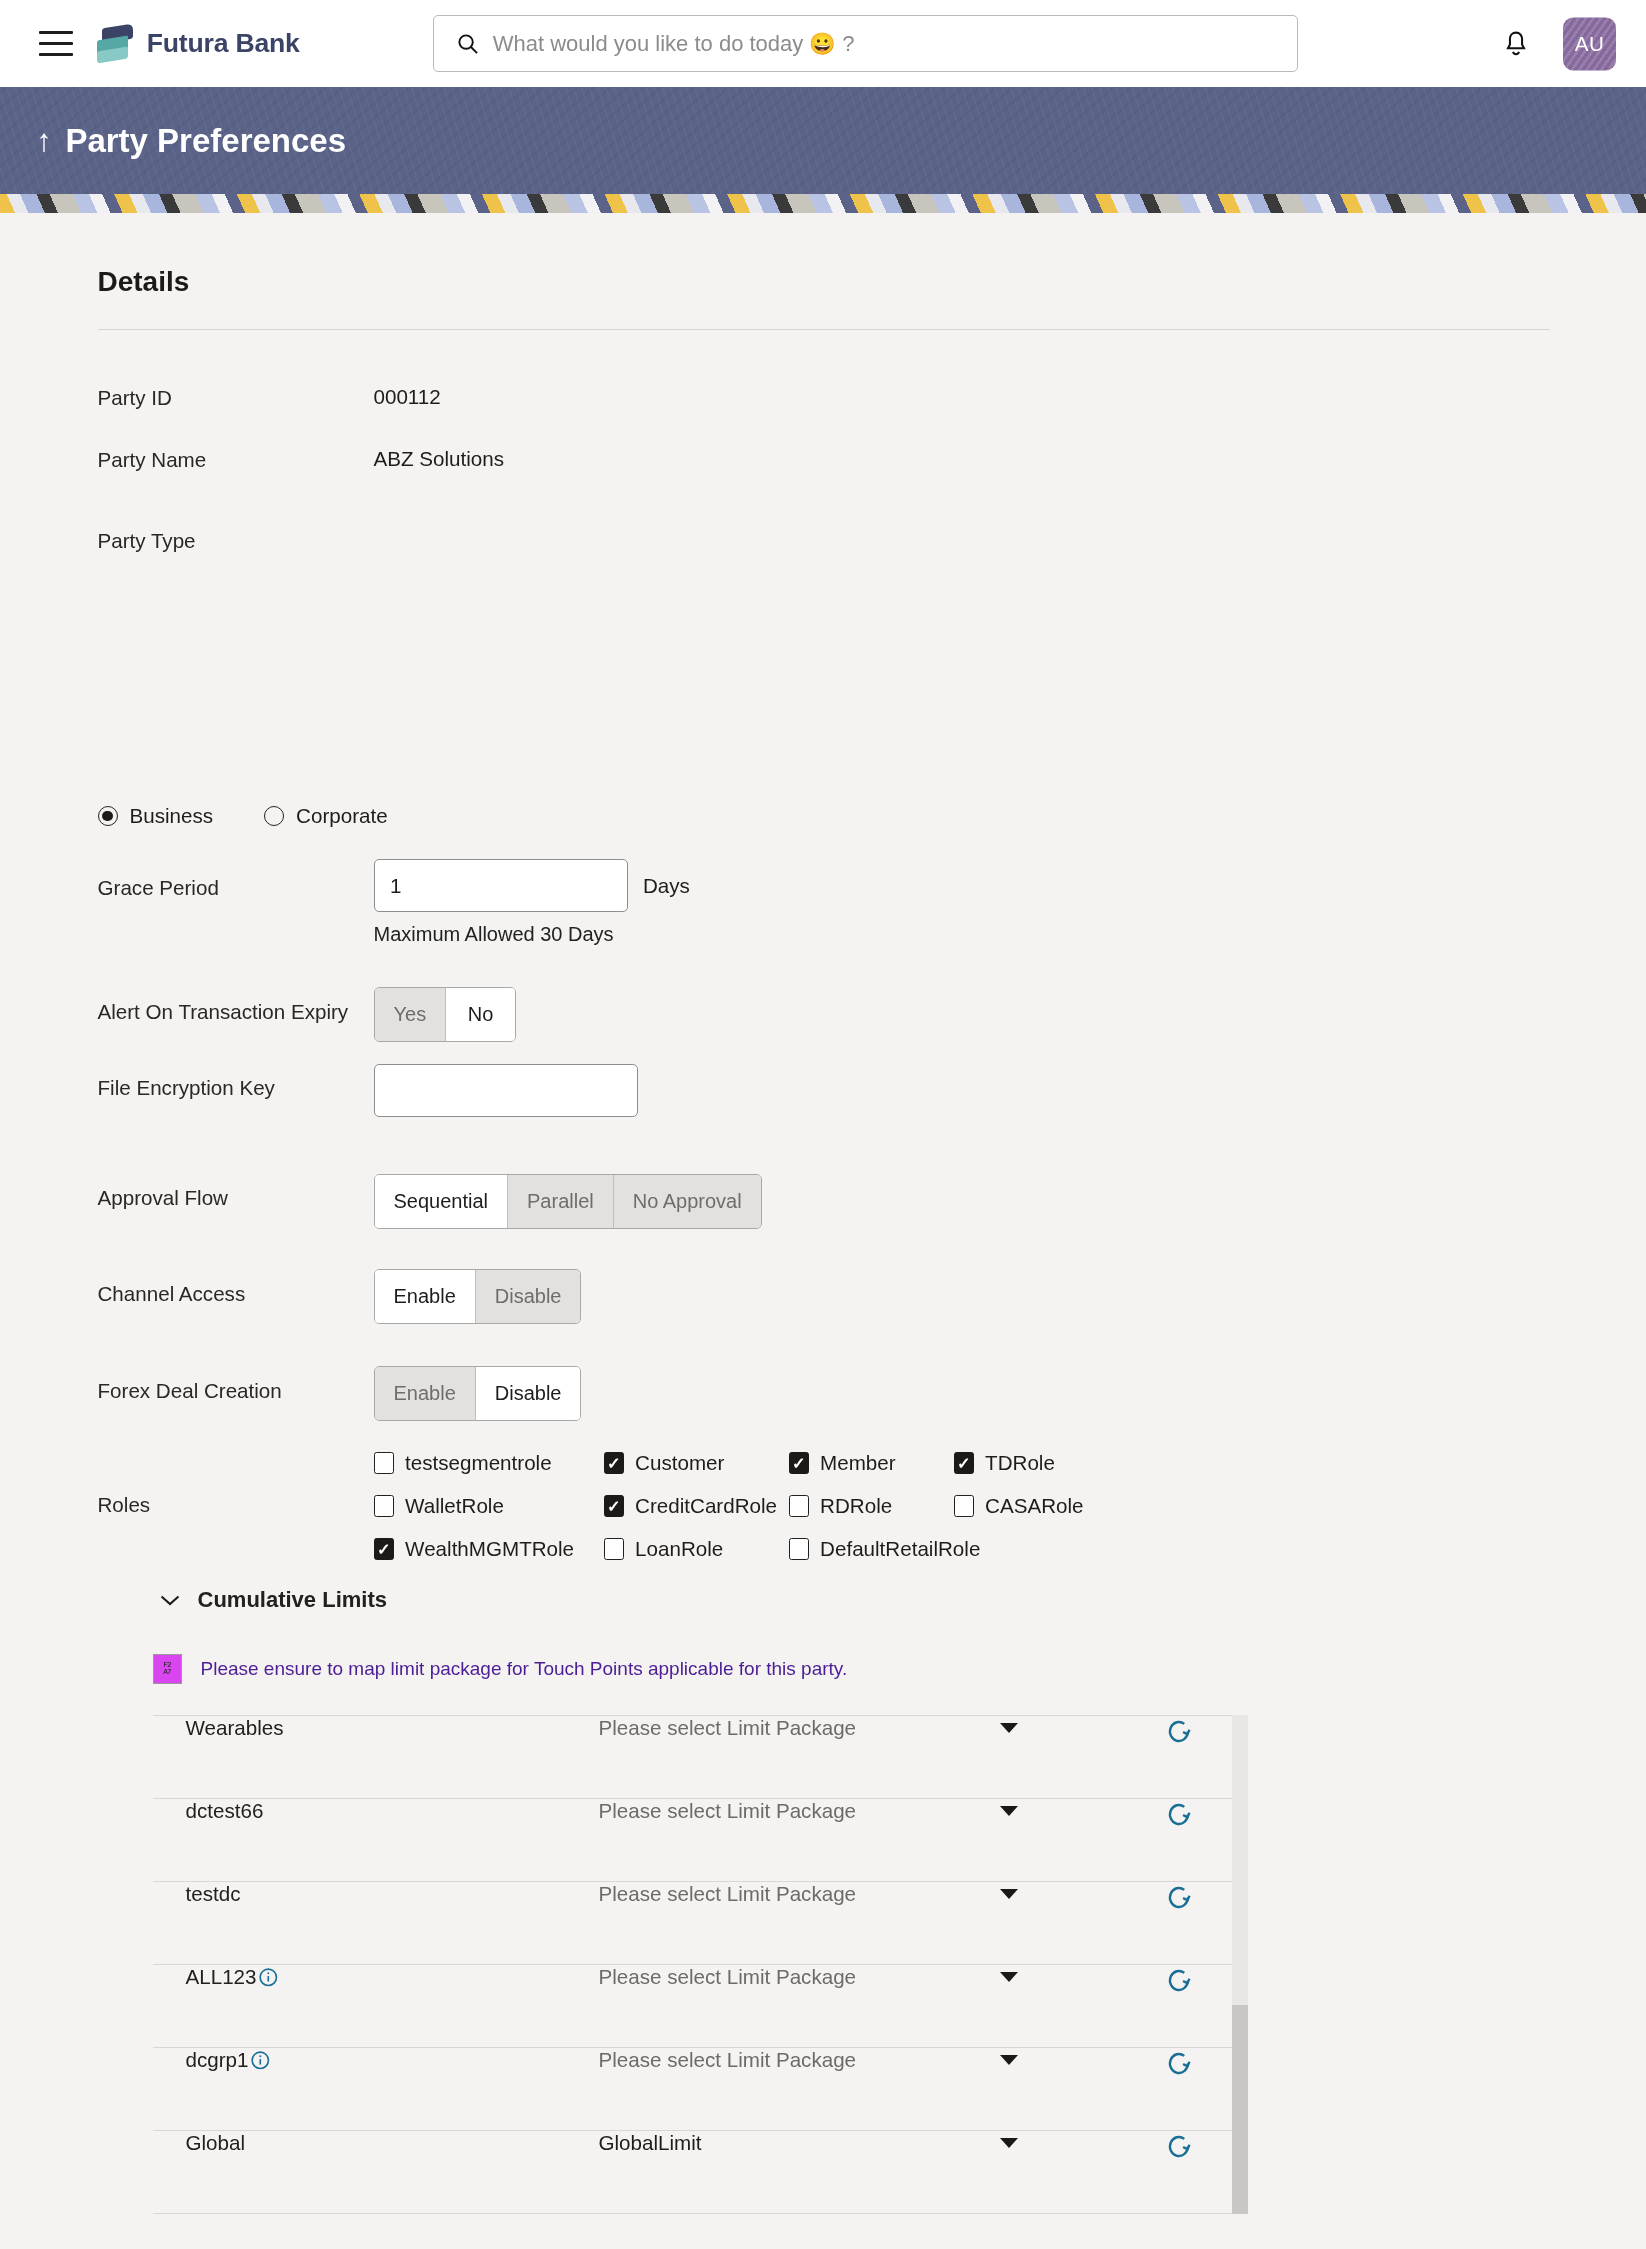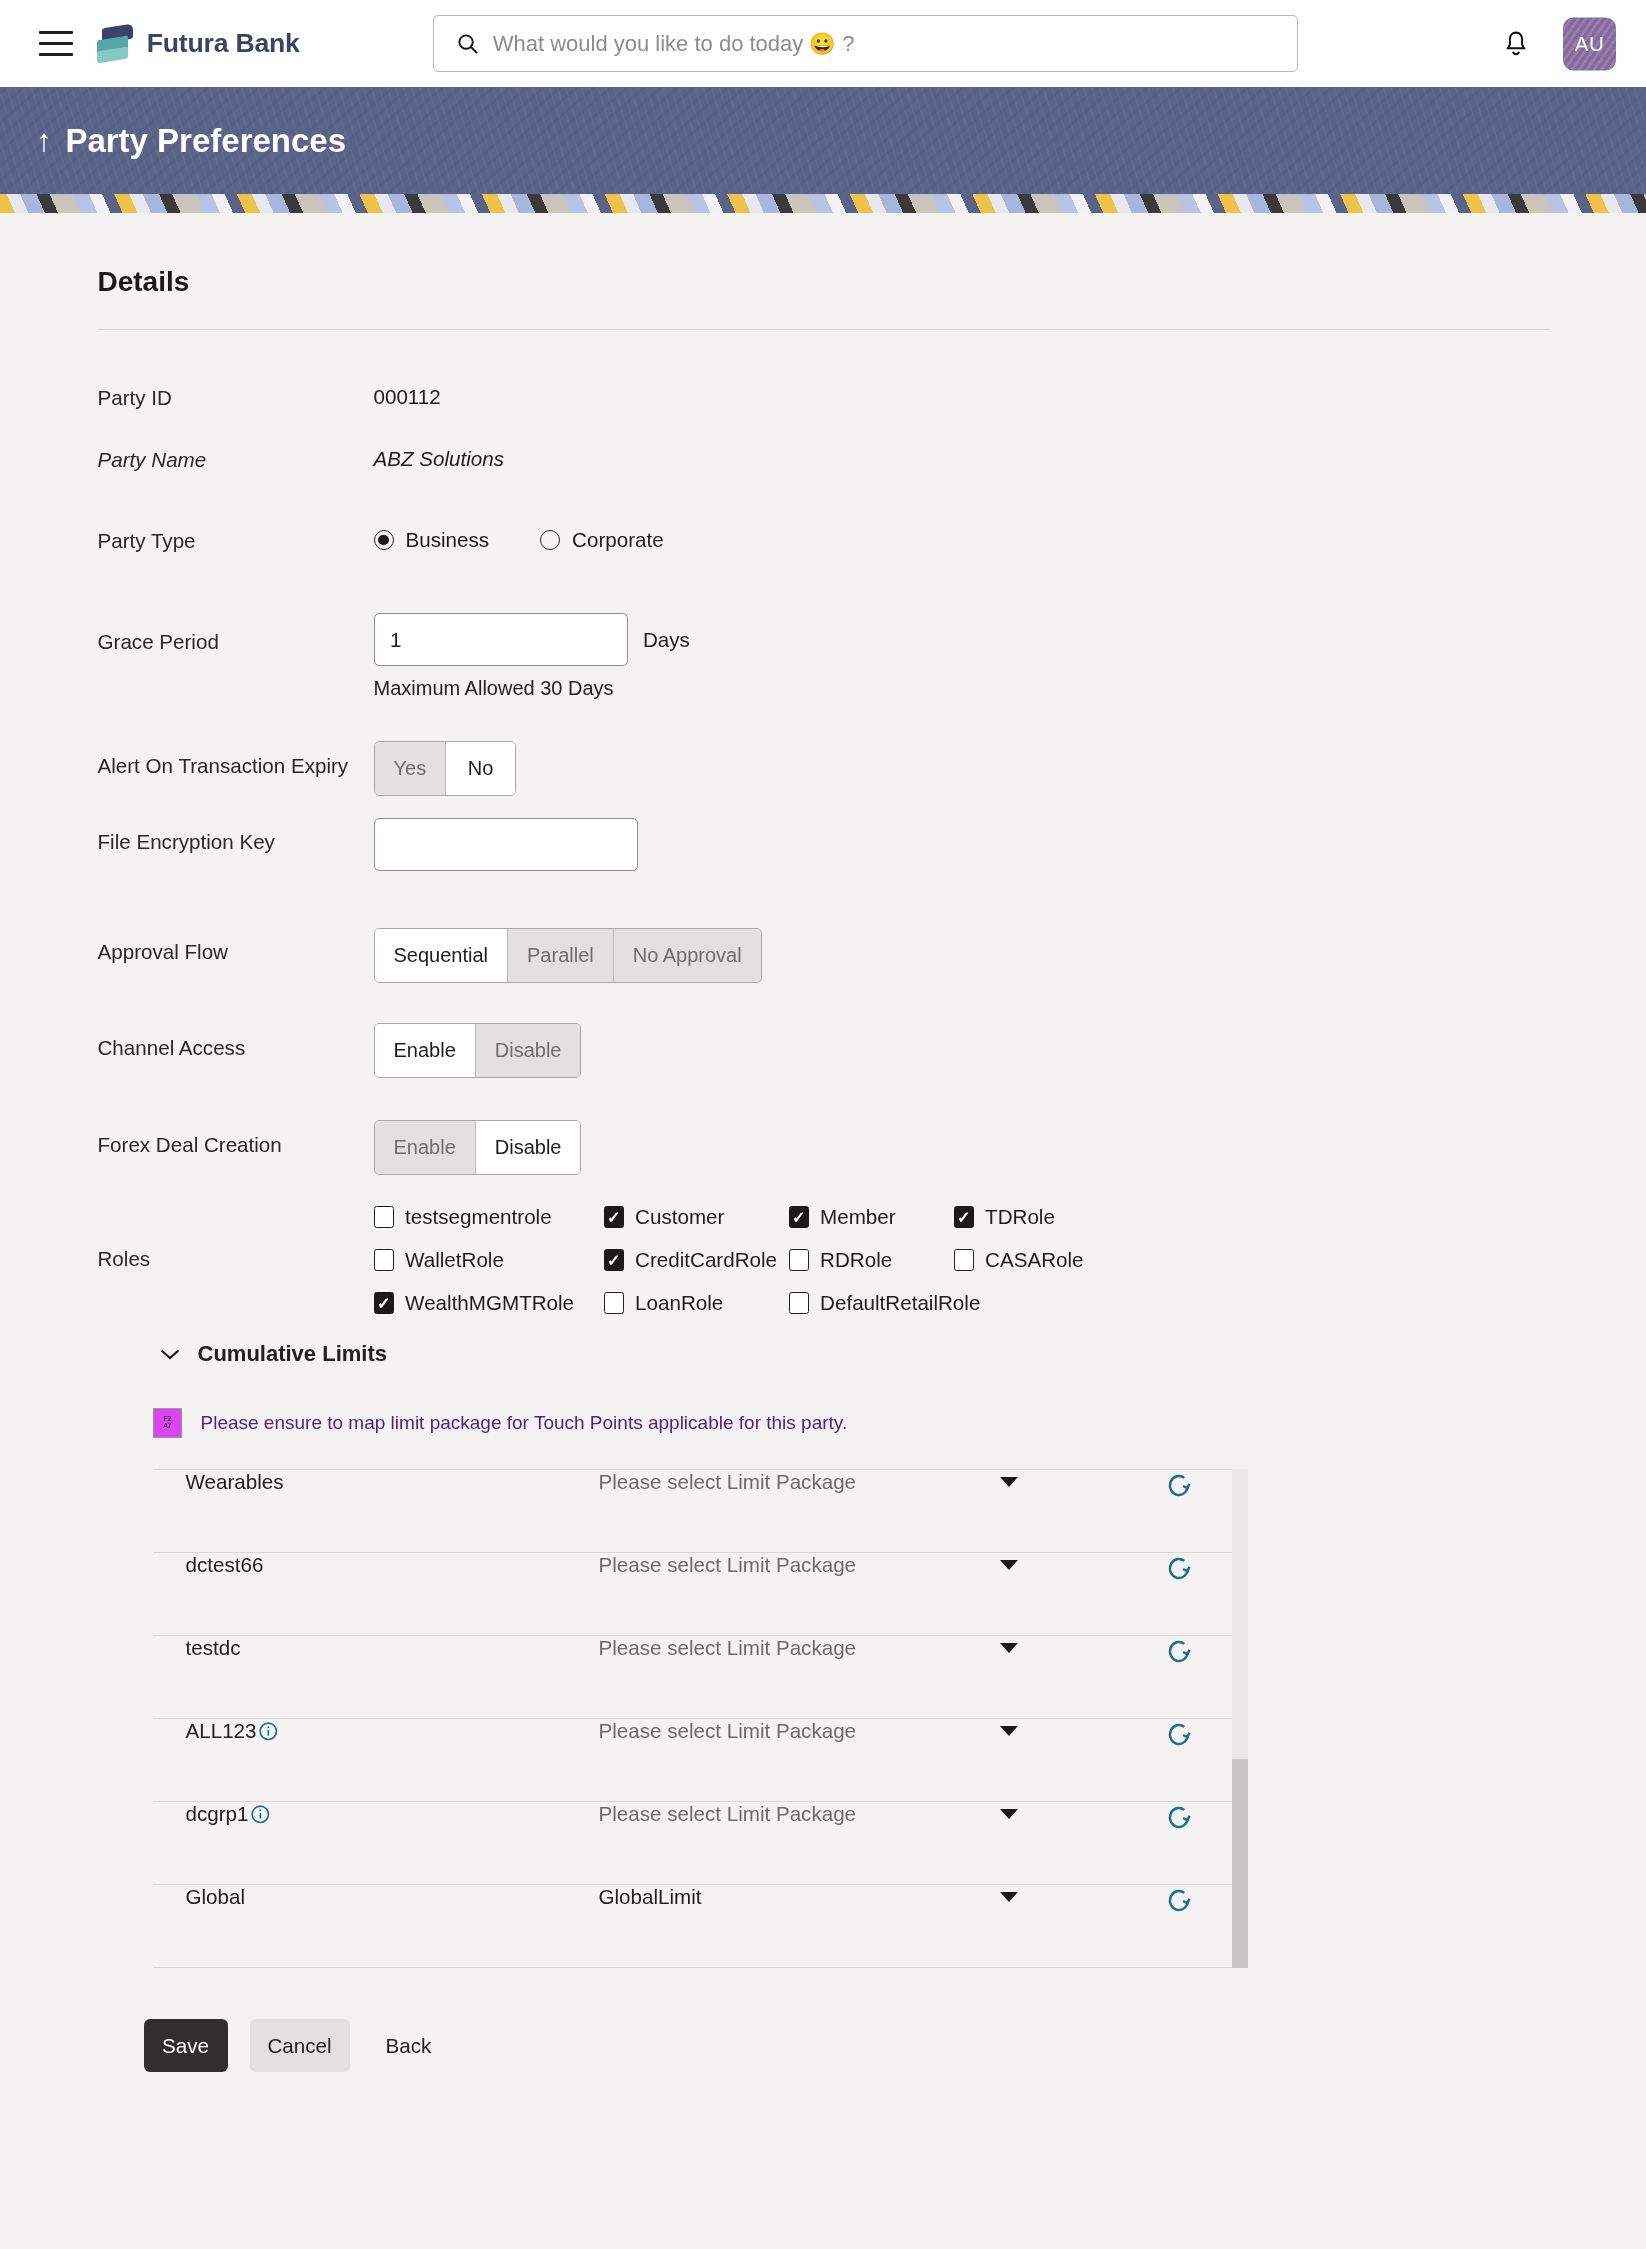--- a/index.html
+++ b/index.html
@@ -127,22 +127,22 @@
     padding: 0 0 0 29px;
     min-height: 84px;
   }
   .flabel {
     width: 276px; flex: 0 0 276px; font-size: 20.6px; color: #2a2725;
     padding-top: 3.4px;
   }
   .fval { flex: 1 1 auto; font-size: 20.6px; color: #1f1d1b; padding-top: 2.6px; }
 
   .row-partyid { padding-top: 53px; }
-  .row-partyname { padding-top: 31px; font-style: italic; }
-  .row-partytype { padding-top: 27.4px; }
+  .row-partyname { padding-top: 31px; }
+  .row-partytype { padding-top: 27.4px; flex-direction: column; }
 
   
   .radios { display: flex; align-items: center; gap: 51px; }
   .radio { display: flex; align-items: center; gap: 12px; cursor: pointer; }
   .radio .dot {
     width: 20px; height: 20px; border-radius: 50%;
     border: 1.7px solid #252322; display: flex; align-items: center; justify-content: center;
     flex: 0 0 auto;
   }
   .radio.on .dot::after {

